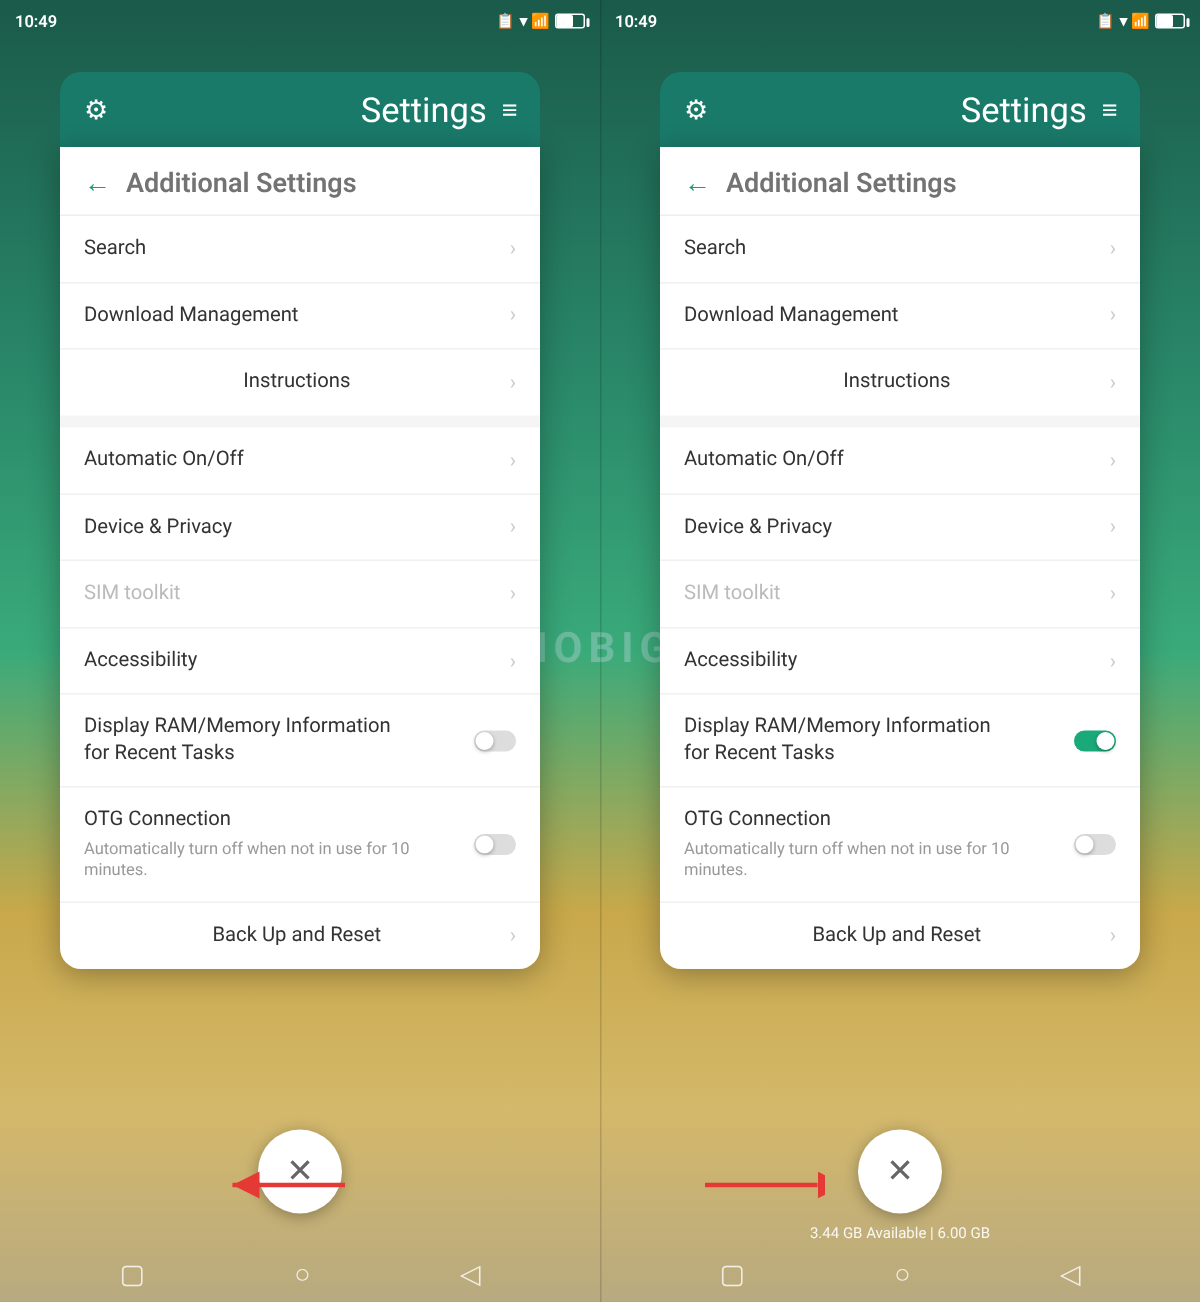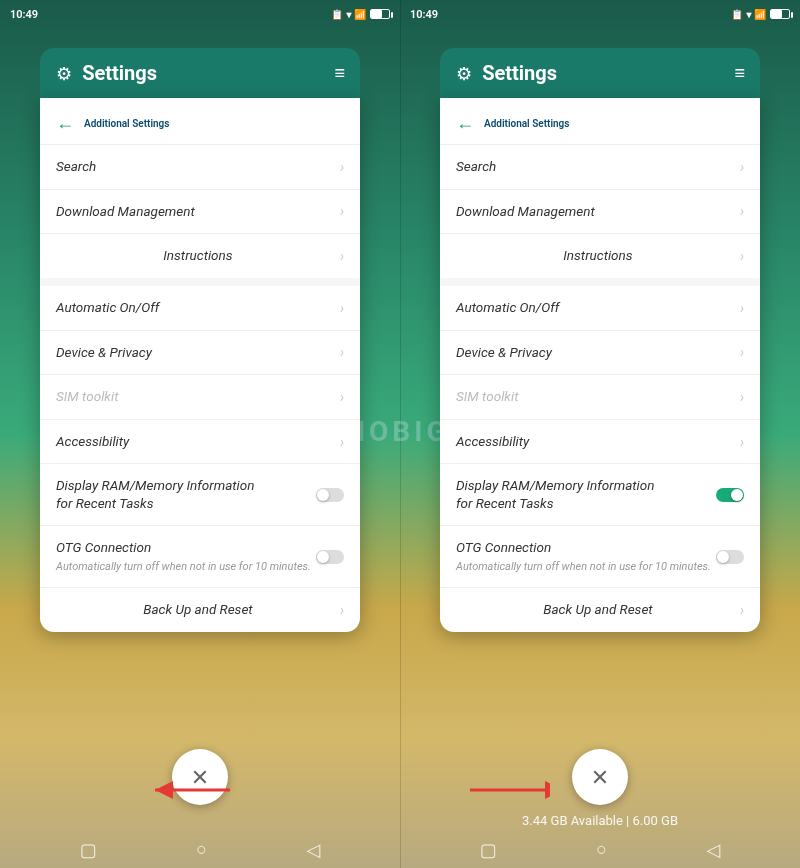--- a/index.html
+++ b/index.html
@@ -118,23 +118,24 @@
       height: 50px;
       background: #1a7a6a;
       border-radius: 14px 14px 0 0;
       display: flex;
       align-items: center;
       padding: 0 16px;
       gap: 10px;
       color: white;
     }
     .app-header-title {
-      font-size: 20px;
-      font-weight: 700;
+      font-size: 23px;
+      font-weight: 400;
       flex: 1;
+      text-align: right;
     }
     .gear-icon {
       font-size: 18px;
     }
     .menu-icon {
       font-size: 18px;
       letter-spacing: -1px;
     }
 
     
@@ -153,29 +154,28 @@
       padding: 14px 16px 10px;
       gap: 10px;
       border-bottom: 1px solid #eee;
     }
     .back-arrow {
       color: #1a9a7a;
       font-size: 18px;
       font-weight: bold;
     }
     .back-title {
-      font-size: 10px;
+      font-size: 18px;
       font-weight: 600;
-      color: #0c4a6e;
+      color: #737373;
     }
 
     
     .settings-group {
       border-bottom: 8px solid #f5f5f5;
-      font-style: italic;
     }
     .settings-group:last-child {
       border-bottom: none;
     }
     .settings-item {
       display: flex;
       align-items: center;
       padding: 13px 16px;
       border-bottom: 1px solid #f0f0f0;
       min-height: 44px;
@@ -253,21 +253,21 @@
       border-radius: 50%;
       display: flex;
       align-items: center;
       justify-content: center;
       box-shadow: 0 2px 10px rgba(0,0,0,0.3);
       font-size: 22px;
       color: #666;
       position: relative;
     }
     .storage-text {
-      font-size: 13px;
+      font-size: 10px;
       color: rgba(255,255,255,0.9);
       text-align: center;
     }
 
     
     .nav-bar {
       position: absolute;
       bottom: 0; left: 0; right: 0;
       height: 38px;
       display: flex;

